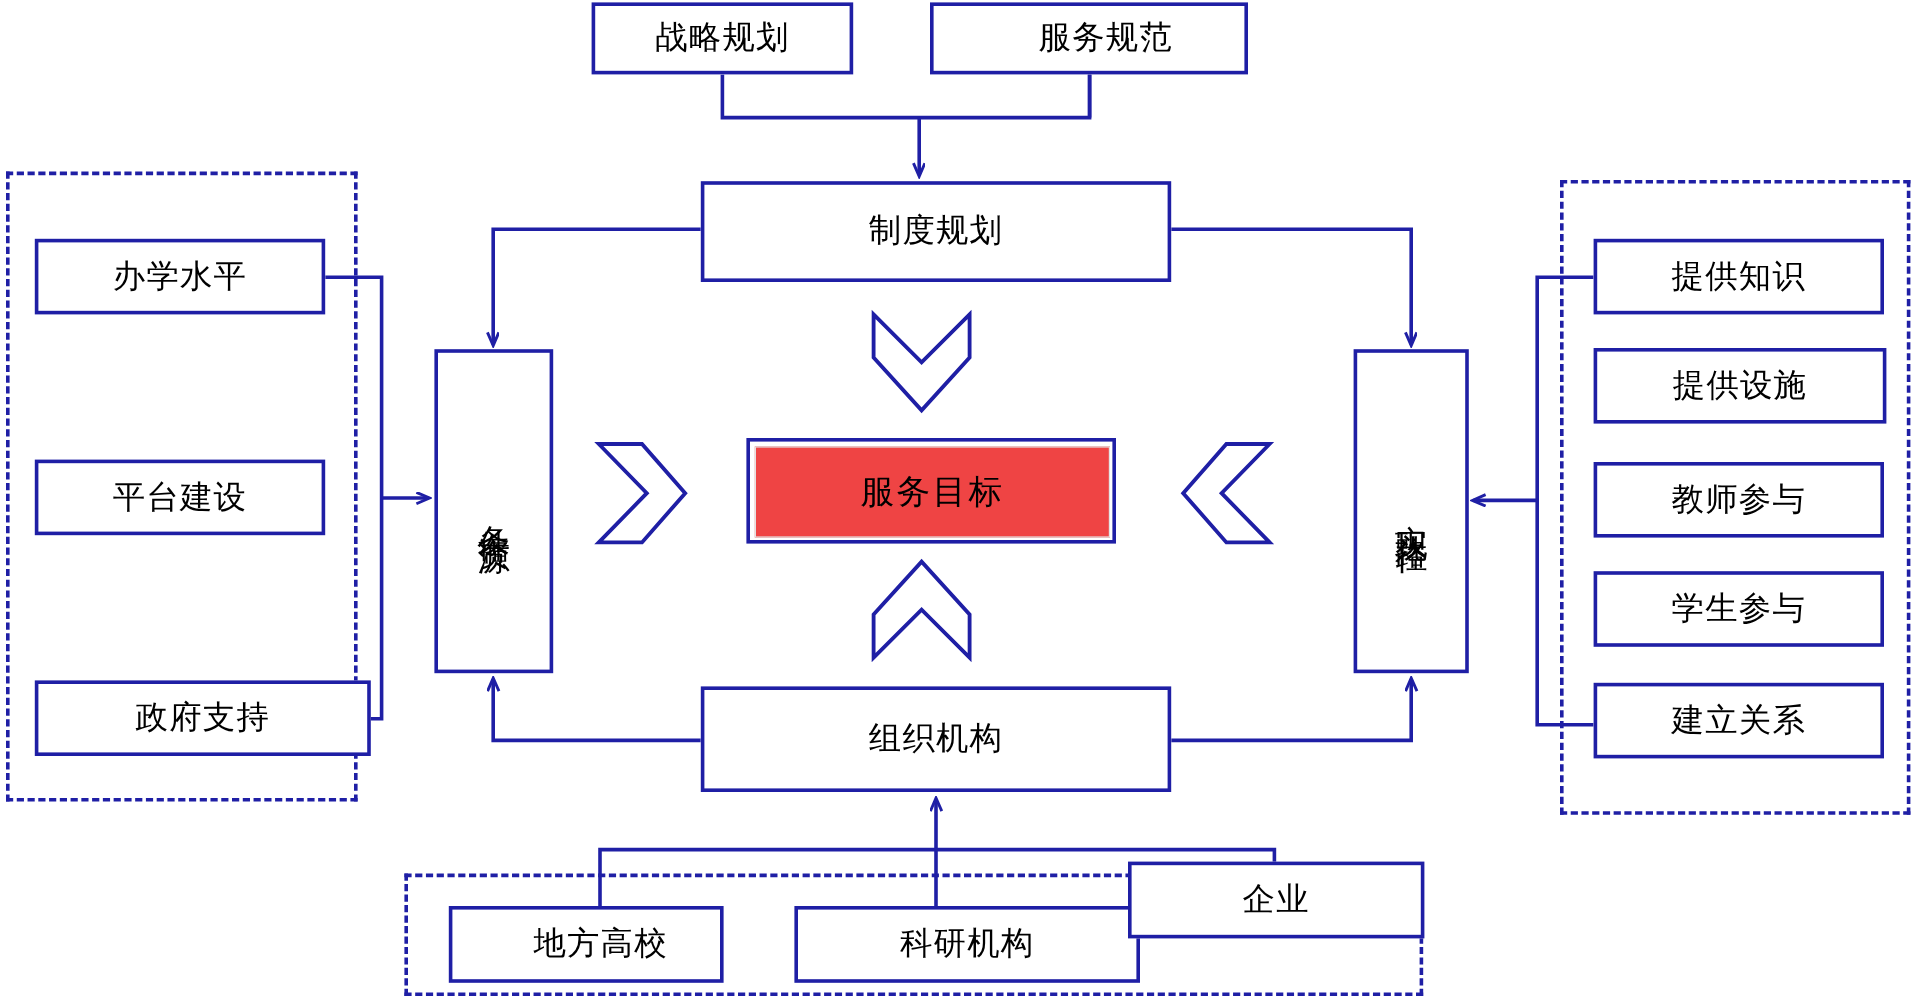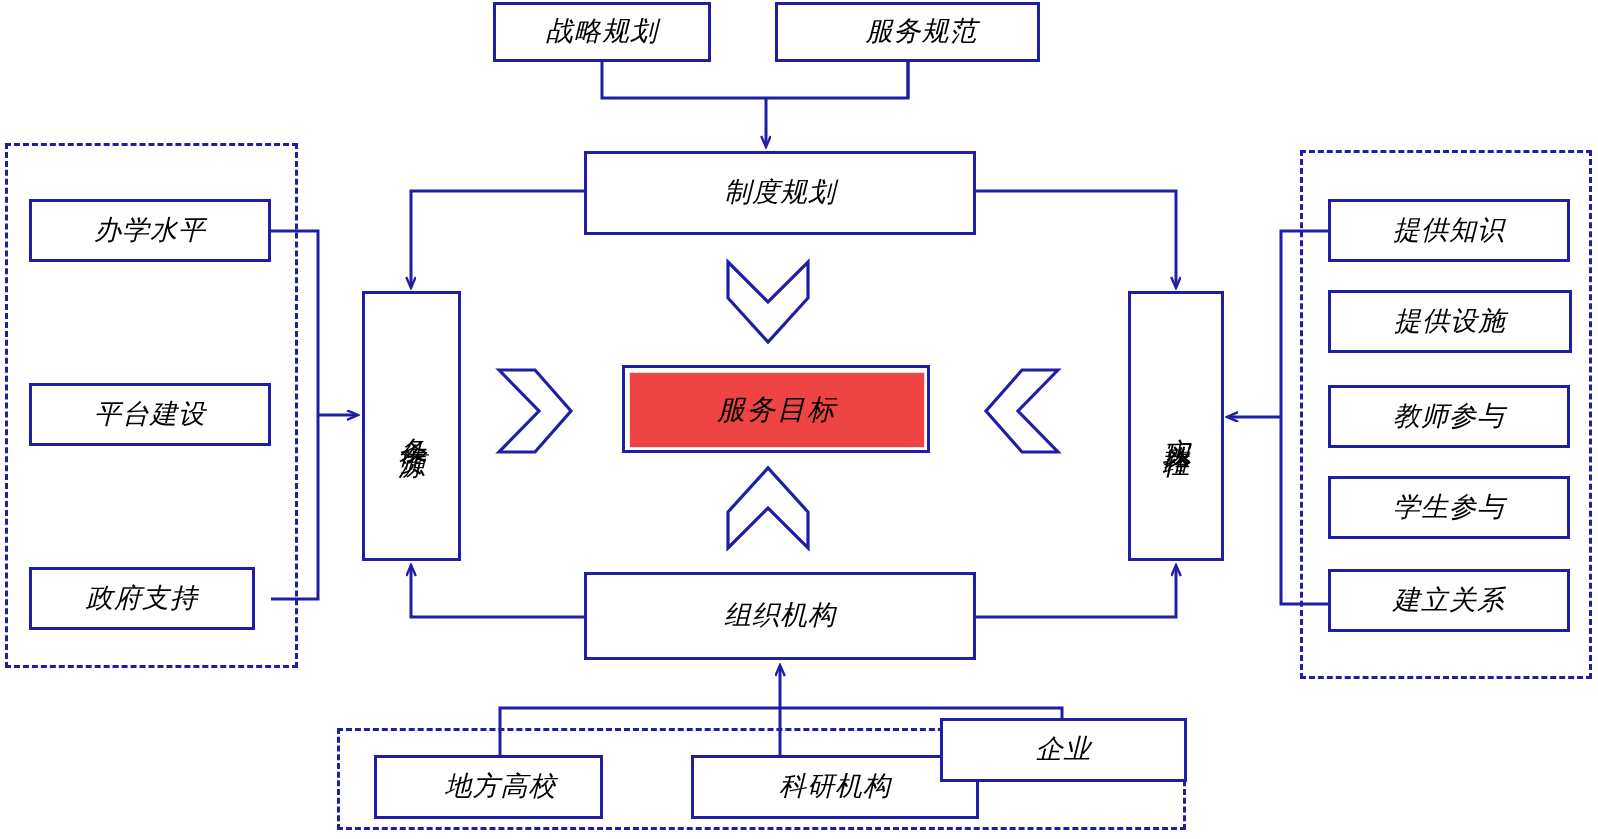--- a/index.html
+++ b/index.html
@@ -1,17 +1,17 @@
 <!DOCTYPE html>
 <html><head>
 <meta charset="utf-8">
 <style>
   html,body{margin:0;padding:0;background:#ffffff;}
   body{font-family:"Liberation Sans","DejaVu Sans",sans-serif;}
-  #stage{position:relative;width:1598px;height:839px;background:#ffffff;overflow:hidden;font-style:italic;}
+  #stage{position:relative;width:1598px;height:839px;background:#ffffff;overflow:hidden;}
   #wires{position:absolute;left:0;top:0;width:1598px;height:839px;pointer-events:none;}
 
   .node{position:absolute;box-sizing:border-box;border:3px solid #1f1fa5;background:#ffffff;
         display:flex;align-items:center;justify-content:center;color:#000000;
         font-size:27px;letter-spacing:1px;line-height:1.1;}
   .vnode{position:absolute;box-sizing:border-box;border:3px solid #1f1fa5;background:#ffffff;
         display:flex;align-items:center;justify-content:center;}
   .vnode span{writing-mode:vertical-rl;text-orientation:upright;font-size:27px;
         letter-spacing:5px;color:#000;}
   .dashgroup{position:absolute;box-sizing:border-box;border:3px dashed #1f1fa5;background:transparent;}
@@ -70,21 +70,21 @@
   </div>
 
   <div class="dashgroup" style="left:5px;top:143px;width:293px;height:525px;"></div>
 
   <div class="node" style="left:29px;top:199px;width:242px;height:63px;">
     <span>办学水平</span>
   </div>
   <div class="node" style="left:29px;top:383px;width:242px;height:63px;">
     <span>平台建设</span>
   </div>
-  <div class="node" style="left:29px;top:567px;width:226px;height:63px;">
+  <div class="node" style="left:29px;top:567px;width:280px;height:63px;">
     <span>政府支持</span>
   </div>
 
   <div class="dashgroup" style="left:1300px;top:150px;width:292px;height:529px;"></div>
 
   <div class="node" style="left:1328px;top:199px;width:242px;height:63px;">
     <span>提供知识</span>
   </div>
   <div class="node" style="left:1328px;top:290px;width:244px;height:63px;text-align:center;">
     <span>提供设施</span>
@@ -129,20 +129,20 @@
 
   <div class="node" style="left:584px;top:572px;width:392px;height:88px;">
     <span>组织机构</span>
   </div>
 
   <div class="dashgroup" style="left:337px;top:728px;width:849px;height:102px;"></div>
 
   <div class="node" style="left:374px;top:755px;width:229px;height:64px;padding-left:24px;">
     <span>地方高校</span>
   </div>
-  <div class="node" style="left:662px;top:755px;width:288px;height:64px;margin-left:29px;">
+  <div class="node" style="left:662px;top:755px;width:288px;height:64px;">
     <span>科研机构</span>
   </div>
   <div class="node" style="left:940px;top:718px;width:247px;height:64px;">
     <span>企业</span>
   </div>
 
 </div>
 
 </body></html>

